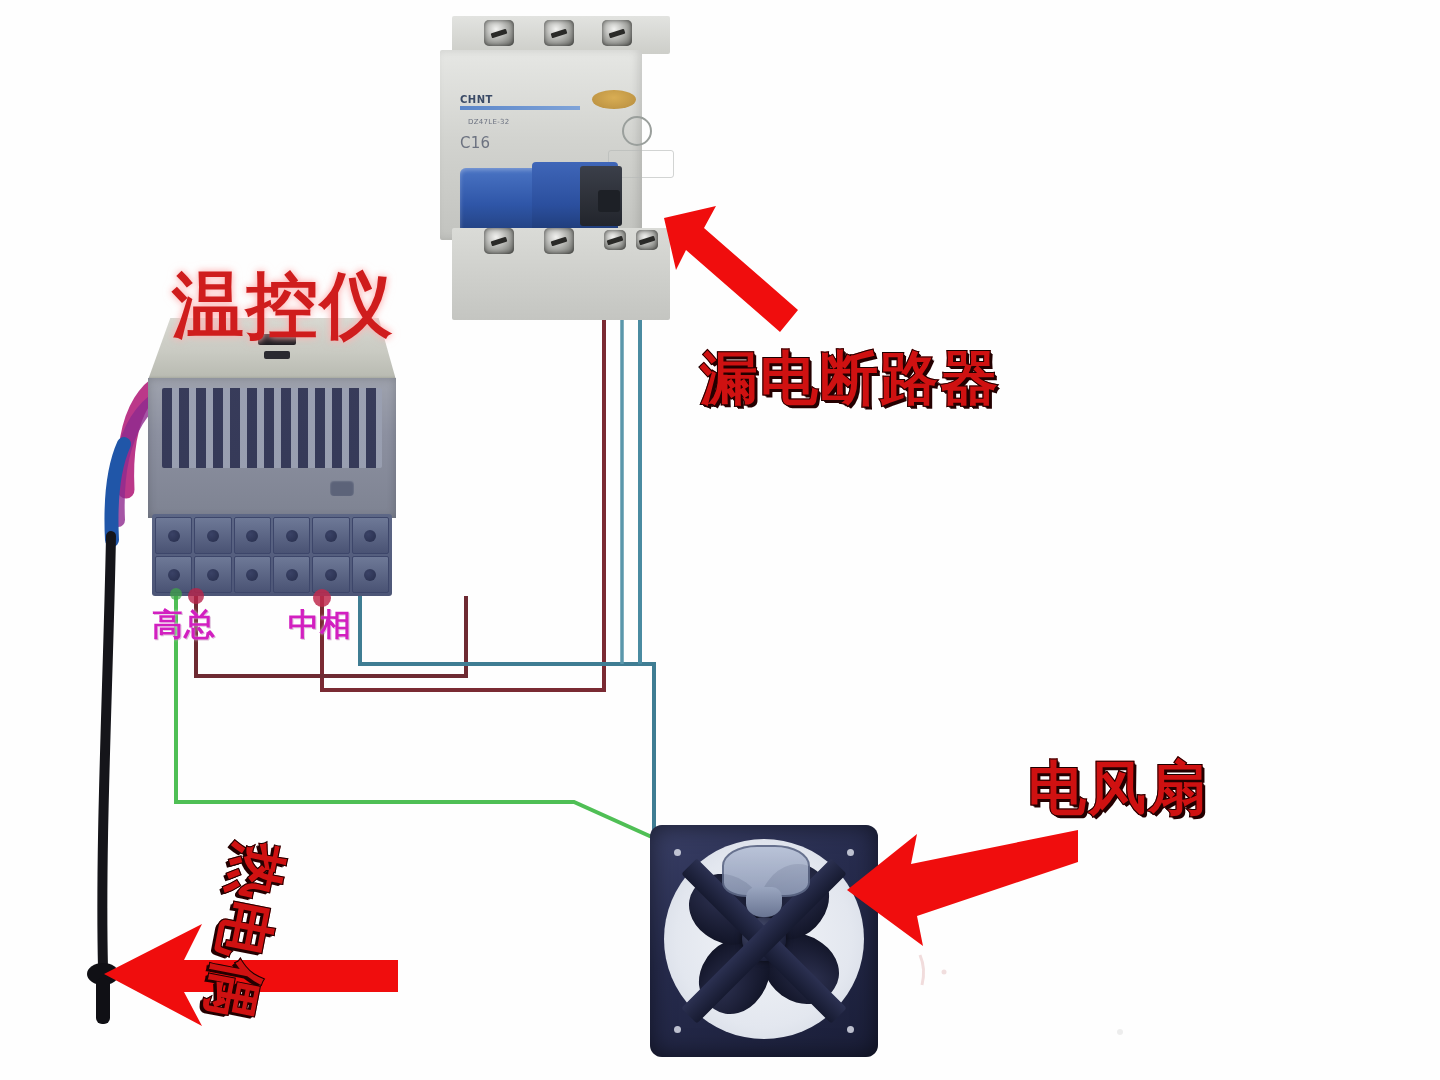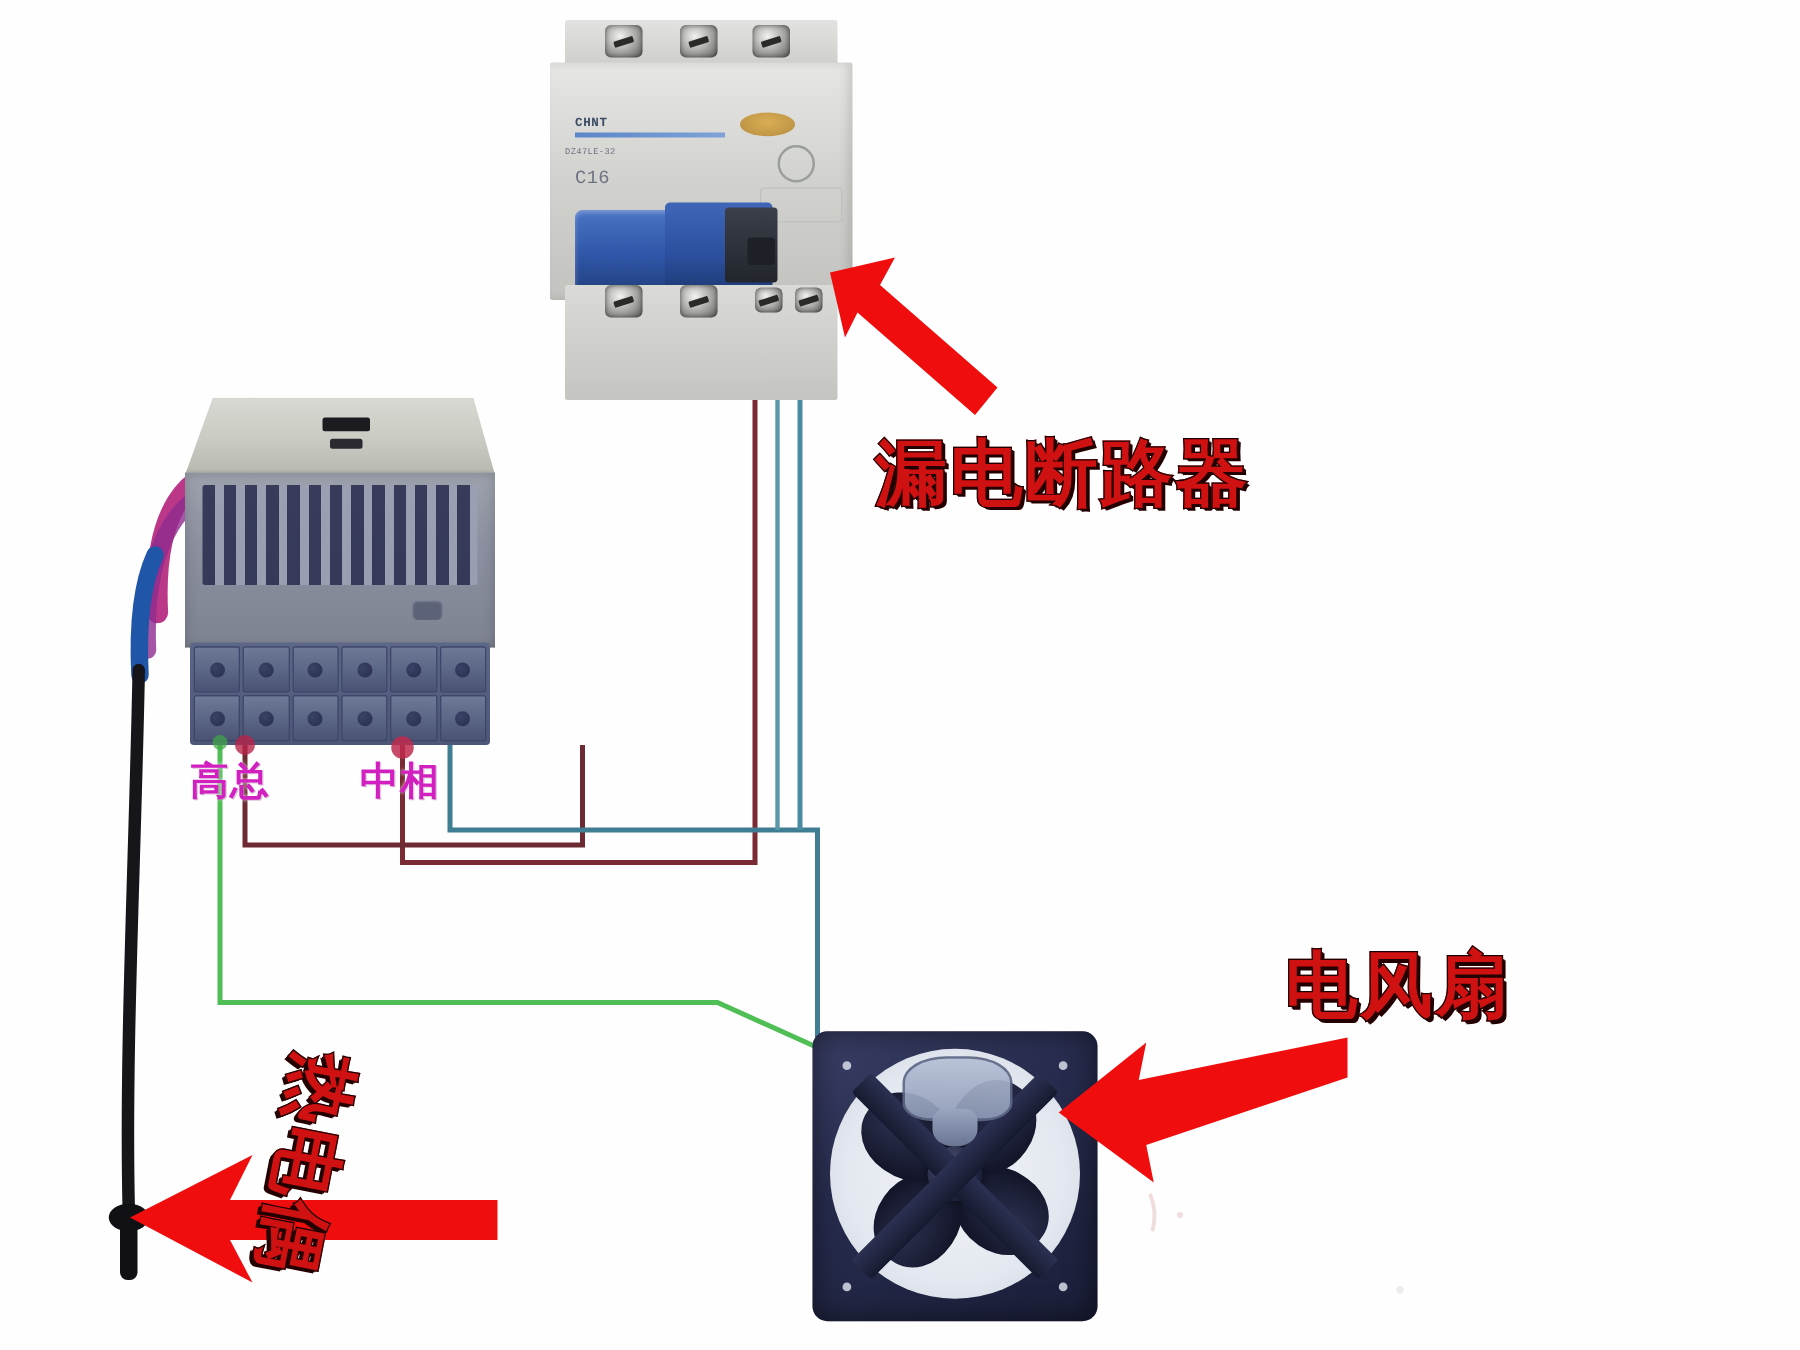--- a/index.html
+++ b/index.html
@@ -105,25 +105,24 @@
   #tc{filter:blur(.35px);}
 
   
   #cb{position:absolute;left:440px;top:16px;width:242px;height:300px;filter:blur(.4px);}
   .cb-topbar{
     position:absolute;left:12px;top:0;width:218px;height:38px;
     background:linear-gradient(180deg,#e2e3e0 0%,#cdcec9 100%);
     border-radius:2px;
   }
   .cb-main{
-    position:absolute;left:0;top:34px;width:242px;height:190px;
+    position:absolute;left:0;top:34px;width:202px;height:190px;
     background:linear-gradient(180deg,#e6e7e4 0%,#d2d3cf 48%,#c2c3bf 100%);
     border-radius:2px;
     box-shadow:inset -4px 0 8px rgba(0,0,0,.12);
-    font-family:Liberation Mono, monospace;
   }
   .cb-botbar{
     position:absolute;left:12px;top:212px;width:218px;height:92px;
     background:linear-gradient(180deg,#dadbd7 0%,#c4c5c1 100%);
     border-radius:2px;
   }
   .screw{
     position:absolute;width:30px;height:26px;border-radius:5px;
     background:radial-gradient(ellipse at 40% 35%,#f2f2f0,#9d9e9a 58%,#5a5b57 100%);
     box-shadow:inset 0 0 4px rgba(0,0,0,.5);
@@ -294,21 +293,21 @@
 
   <div id="cb">
     <div class="cb-topbar"></div>
     <div class="screw" style="left:44px;top:4px;"></div>
     <div class="screw" style="left:104px;top:4px;"></div>
     <div class="screw" style="left:162px;top:4px;"></div>
 
     <div class="cb-main">
       <div class="cb-brand">CHNT</div>
       <div class="cb-stripe"></div>
-      <div class="cb-txt" style="left:12px;top:68px;">DZ47LE-32</div>
+      <div class="cb-txt" style="left:28px;top:68px;">DZ47LE-32</div>
       <div class="cb-txt" style="left:20px;top:84px;font-size:15px;">C16</div>
       <div class="cb-orange"></div>
       <div class="cb-dial"></div>
       <div class="cb-fig"></div>
       <div class="cb-txt" style="left:148px;top:132px;">~~~~~</div>
 
       <div class="cb-blue"></div>
       <div class="cb-blue2"></div>
       <div class="cb-dark"></div>
       <div class="cb-test"></div>
@@ -346,20 +345,21 @@
   </svg>
 
   <svg class="arrow" style="left:845px;top:828px;width:235px;height:130px;" viewBox="0 0 235 130">
     <path d="M 2,62 L 72,6 L 66,36 L 233,2 L 233,34 L 72,88 L 78,118 Z" fill="#f00d0d"></path>
   </svg>
 
   <svg class="arrow" style="left:100px;top:912px;width:300px;height:120px;" viewBox="0 0 300 120">
     <path d="M 4,62 L 102,12 L 84,48 L 298,48 L 298,80 L 84,80 L 102,114 Z" fill="#f00d0d"></path>
   </svg>
 
+  <div class="redlabel plain" style="left:172px;top:258px;font-size:72px;">温控仪</div>
 
   <div class="redlabel" style="left:1028px;top:750px;font-size:58px;">电风扇</div>
 
   <div class="redlabel" style="left:700px;top:340px;font-size:58px;">漏电断路器</div>
 
   <div class="redlabel" style="left:300px;top:850px;font-size:58px;
               transform:rotate(101deg);transform-origin:left top;
               writing-mode:horizontal-tb;">热电偶</div>
 
   <div class="mag" style="left:152px;top:604px;">高总</div>

